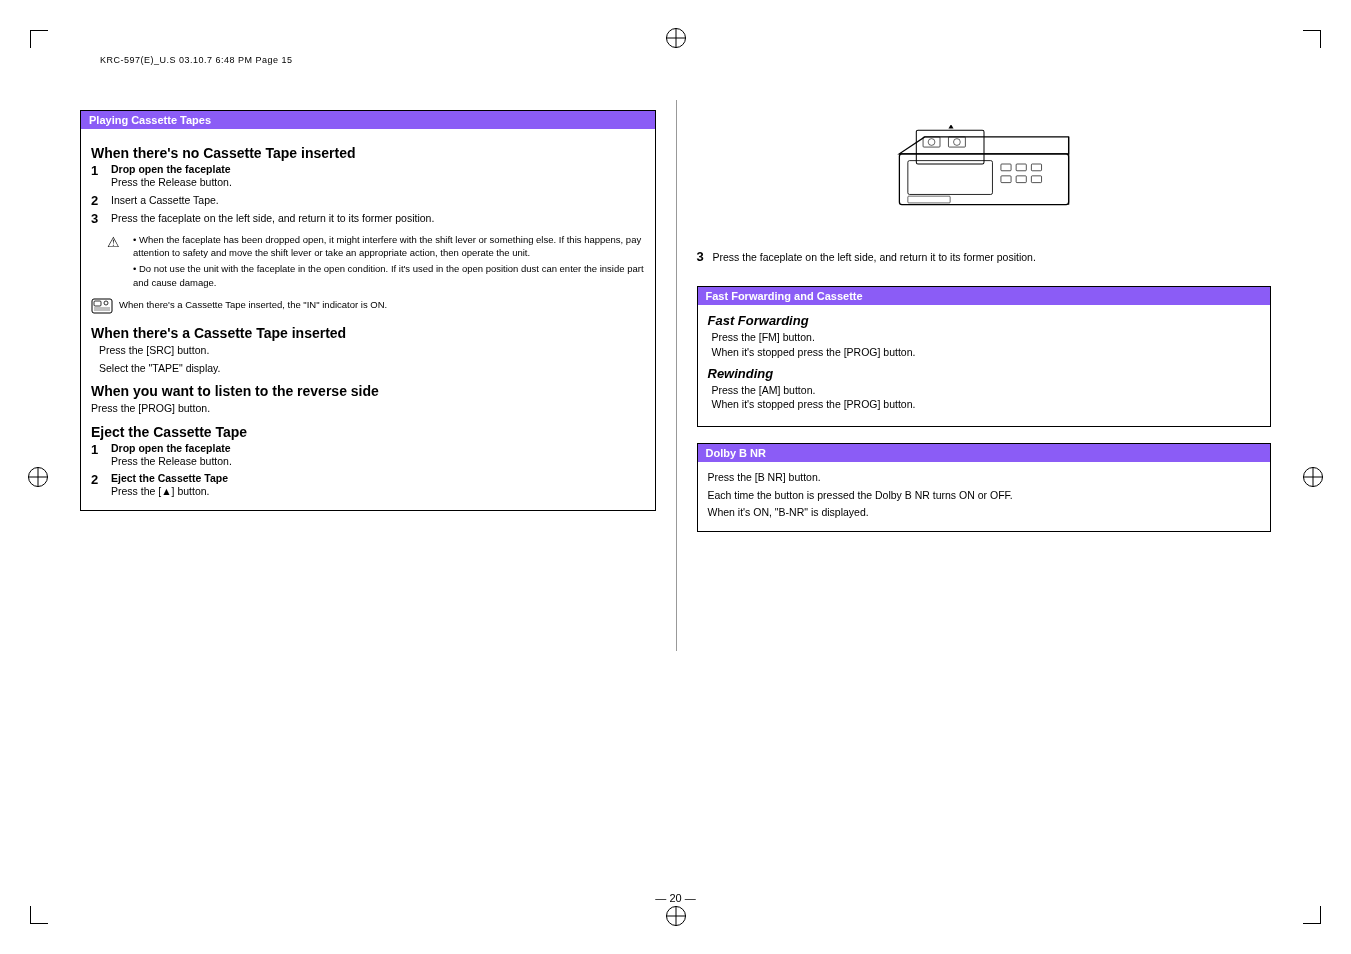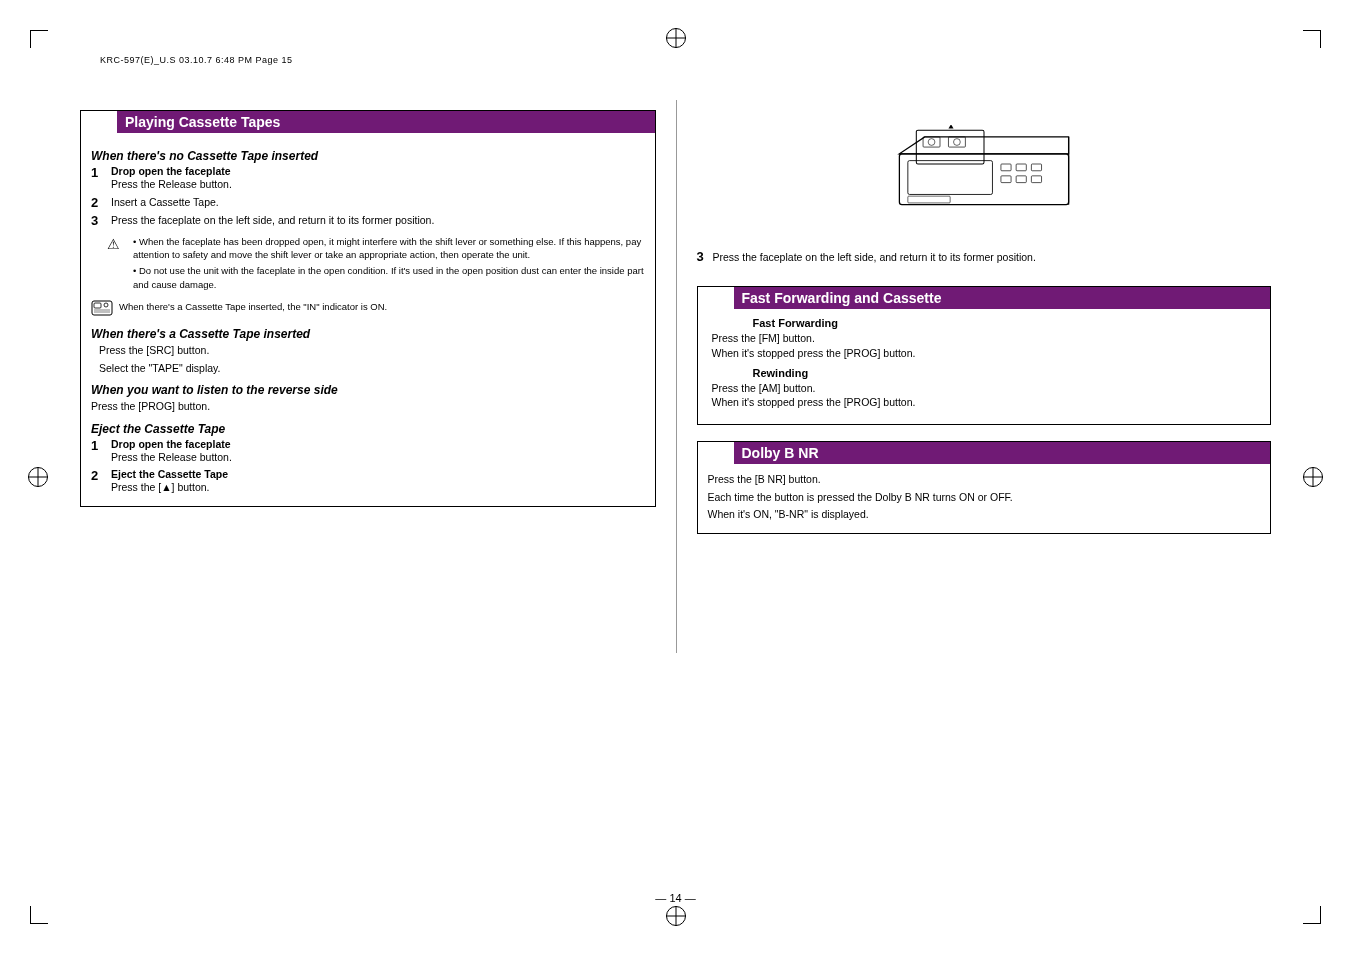--- a/index.html
+++ b/index.html
@@ -98,37 +98,35 @@
       border-left: 1px solid #999;
     }
 
     
     .section-box {
       border: 1.5px solid #000;
       margin-bottom: 8px;
     }
 
     .section-title {
-      background: #701a75;
+      background: #8b5cf6;
       color: #fff;
       font-weight: bold;
-      font-size: 14px;
+      font-size: 11px;
       padding: 3px 8px;
-      margin-left: 36px;
     }
 
     .section-content {
       padding: 8px 10px;
     }
 
     
     .subsection-title {
       font-weight: bold;
-      font-style: italic;
-      font-size: 12px;
+      font-size: 14px;
       margin-top: 8px;
       margin-bottom: 2px;
     }
 
     
     .step-item {
       display: flex;
       margin-bottom: 3px;
       align-items: flex-start;
     }
@@ -262,23 +260,23 @@
     .ff-content {
       padding: 8px 10px;
     }
 
     .ff-subsection {
       margin-bottom: 6px;
     }
 
     .ff-title {
       font-weight: bold;
-      font-size: 11px;
+      font-style: italic;
+      font-size: 13px;
       margin-bottom: 2px;
-      margin-left: 45px;
     }
 
     .ff-text {
       font-size: 10.5px;
       line-height: 1.4;
       margin-left: 4px;
     }
 
     .dolby-content {
       padding: 8px 10px;
@@ -451,13 +449,13 @@
         <div class="body-text">Press the [B NR] button.</div>
         <div class="body-text">Each time the button is pressed the Dolby B NR turns ON or OFF.</div>
         <div class="body-text">When it's ON, "B-NR" is displayed.</div>
       </div>
     </div>
 
   </div>
 
 </div>
 
-<div class="page-number">— 14 —</div>
+<div class="page-number">— 20 —</div>
 
 </body></html>

